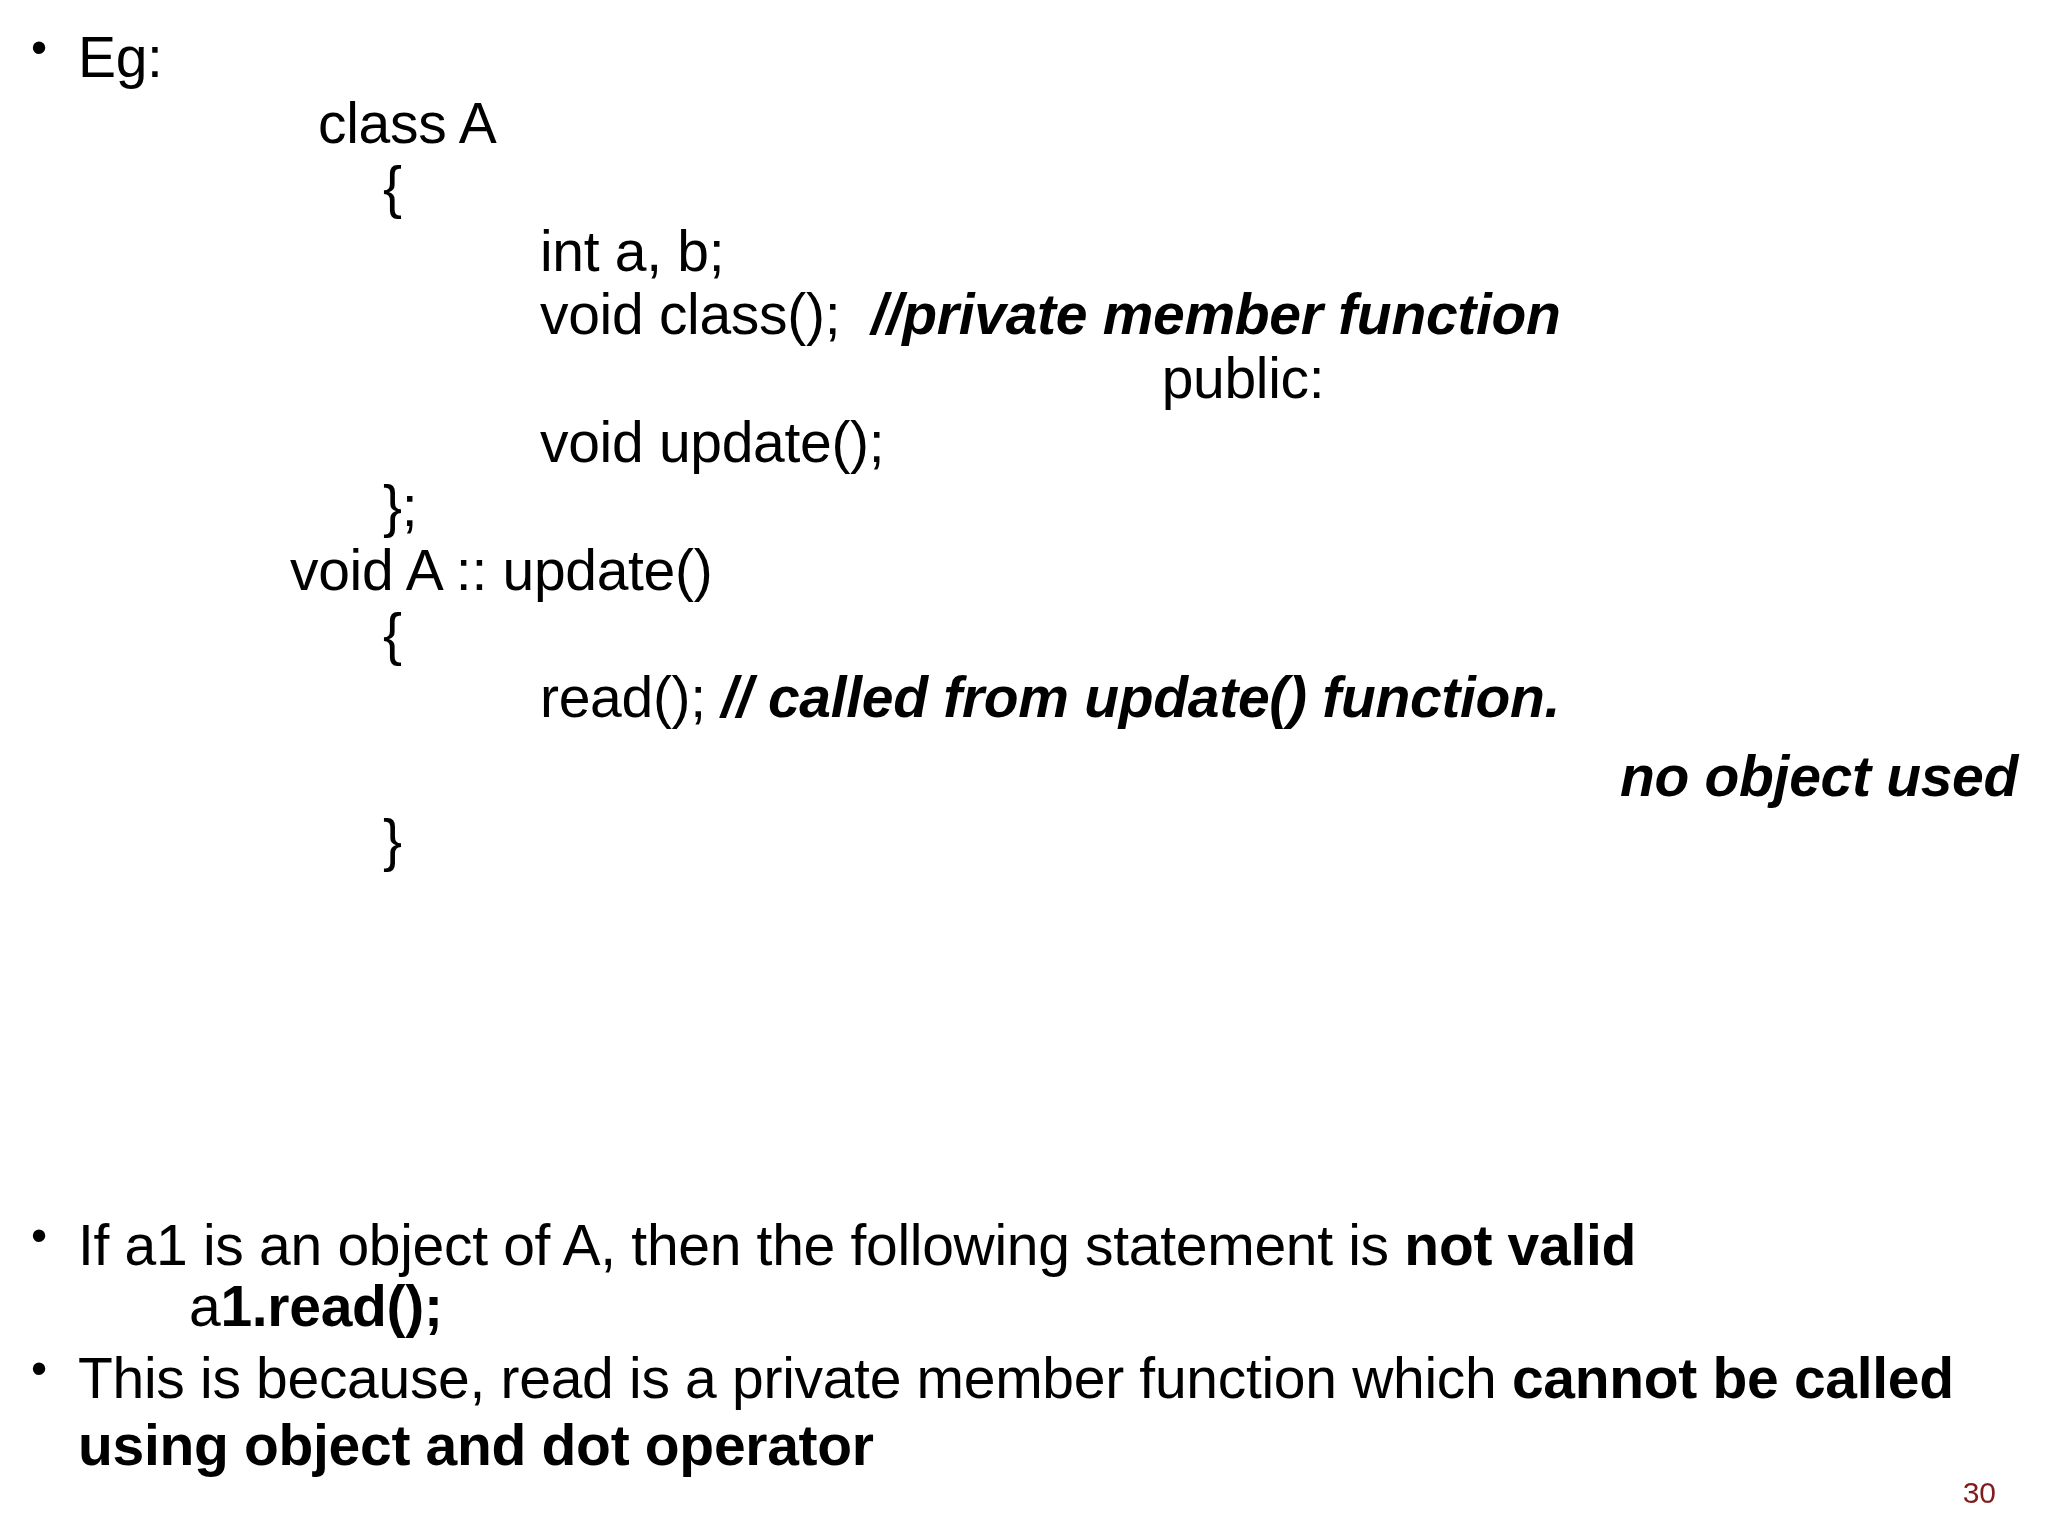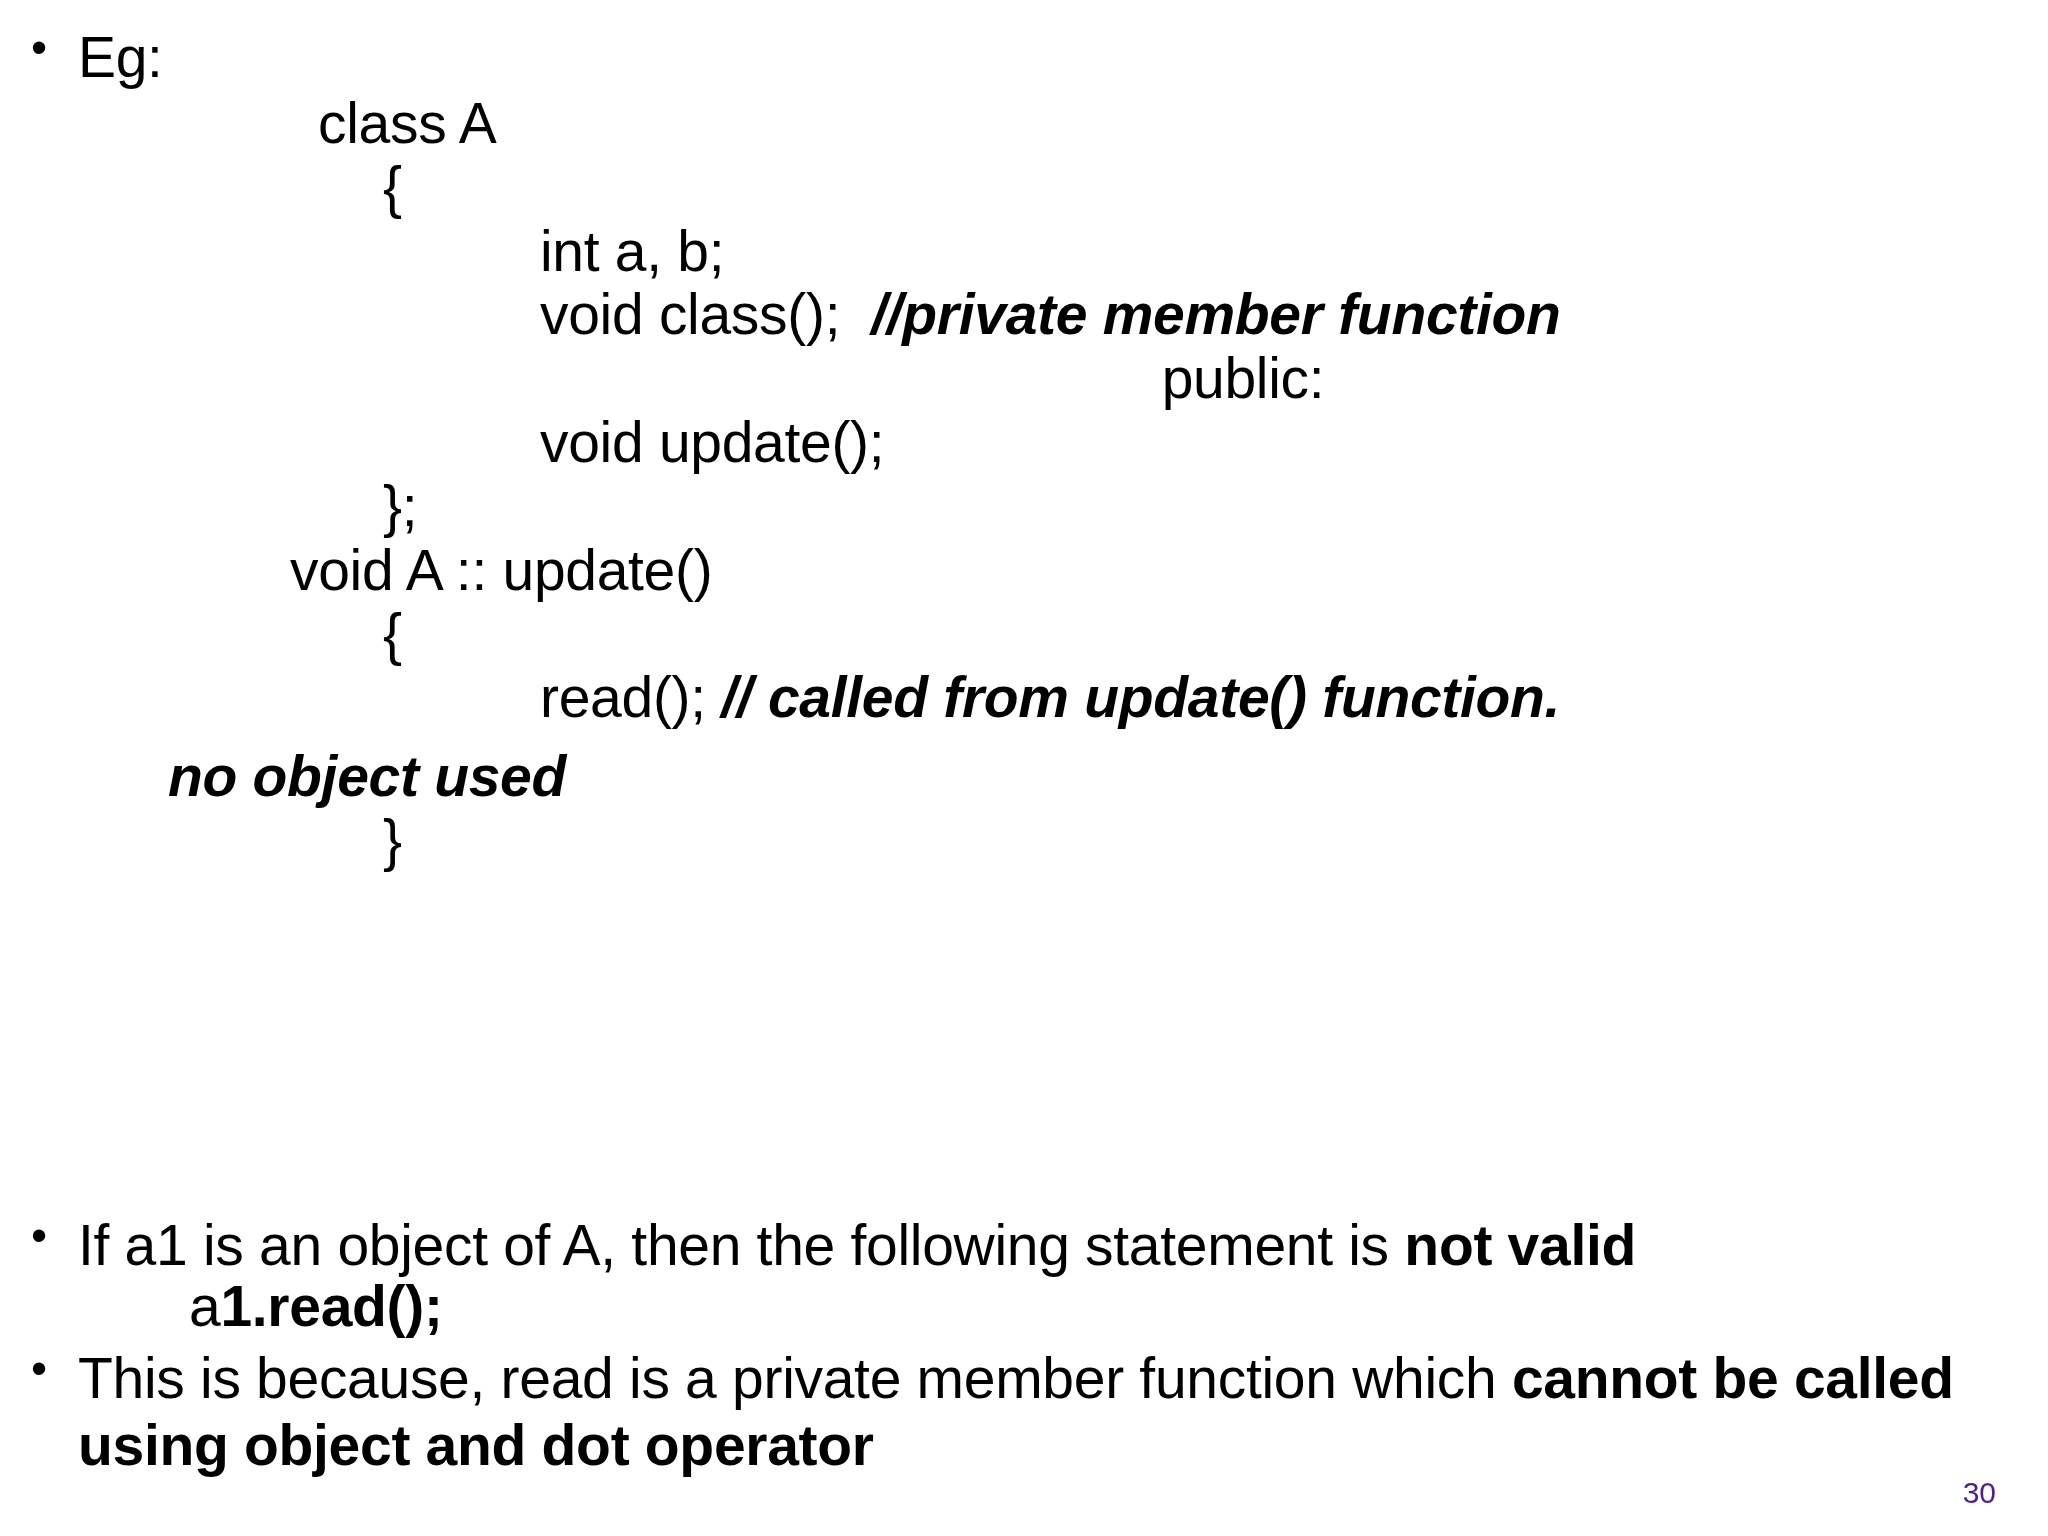--- a/index.html
+++ b/index.html
@@ -68,30 +68,30 @@
   .indent-fn { padding-left: 272px; }  
 
   #eg-row       { position: absolute; left: 0;    top: 24px;  width: 1900px; }
   #code-block   { position: absolute; left: 0;    top: 92px;  width: 2000px; padding-left: 18px; }
   #bullet-2     { position: absolute; left: 0;    top: 1212px; width: 1980px; }
   #subline-a1   { position: absolute; left: 189px; top: 1275px; }
   #bullet-3     { position: absolute; left: 0;    top: 1345px; width: 1980px; }
 
   .centered-note {
     display: block;
-    text-align: left;
+    text-align: right;
     padding-left: 150px;
   }
 
   #page-number {
     position: absolute;
     right: 52px;
     bottom: 28px;
     font-size: 30px;
-    color: #4c1d95;
+    color: #7f1d1d;
     line-height: 1;
   }
 </style>
 </head>
 <body>
 
 <div class="slide">
 
   <div class="bullet-row" id="eg-row">
     <span class="bullet-mark">•</span>

